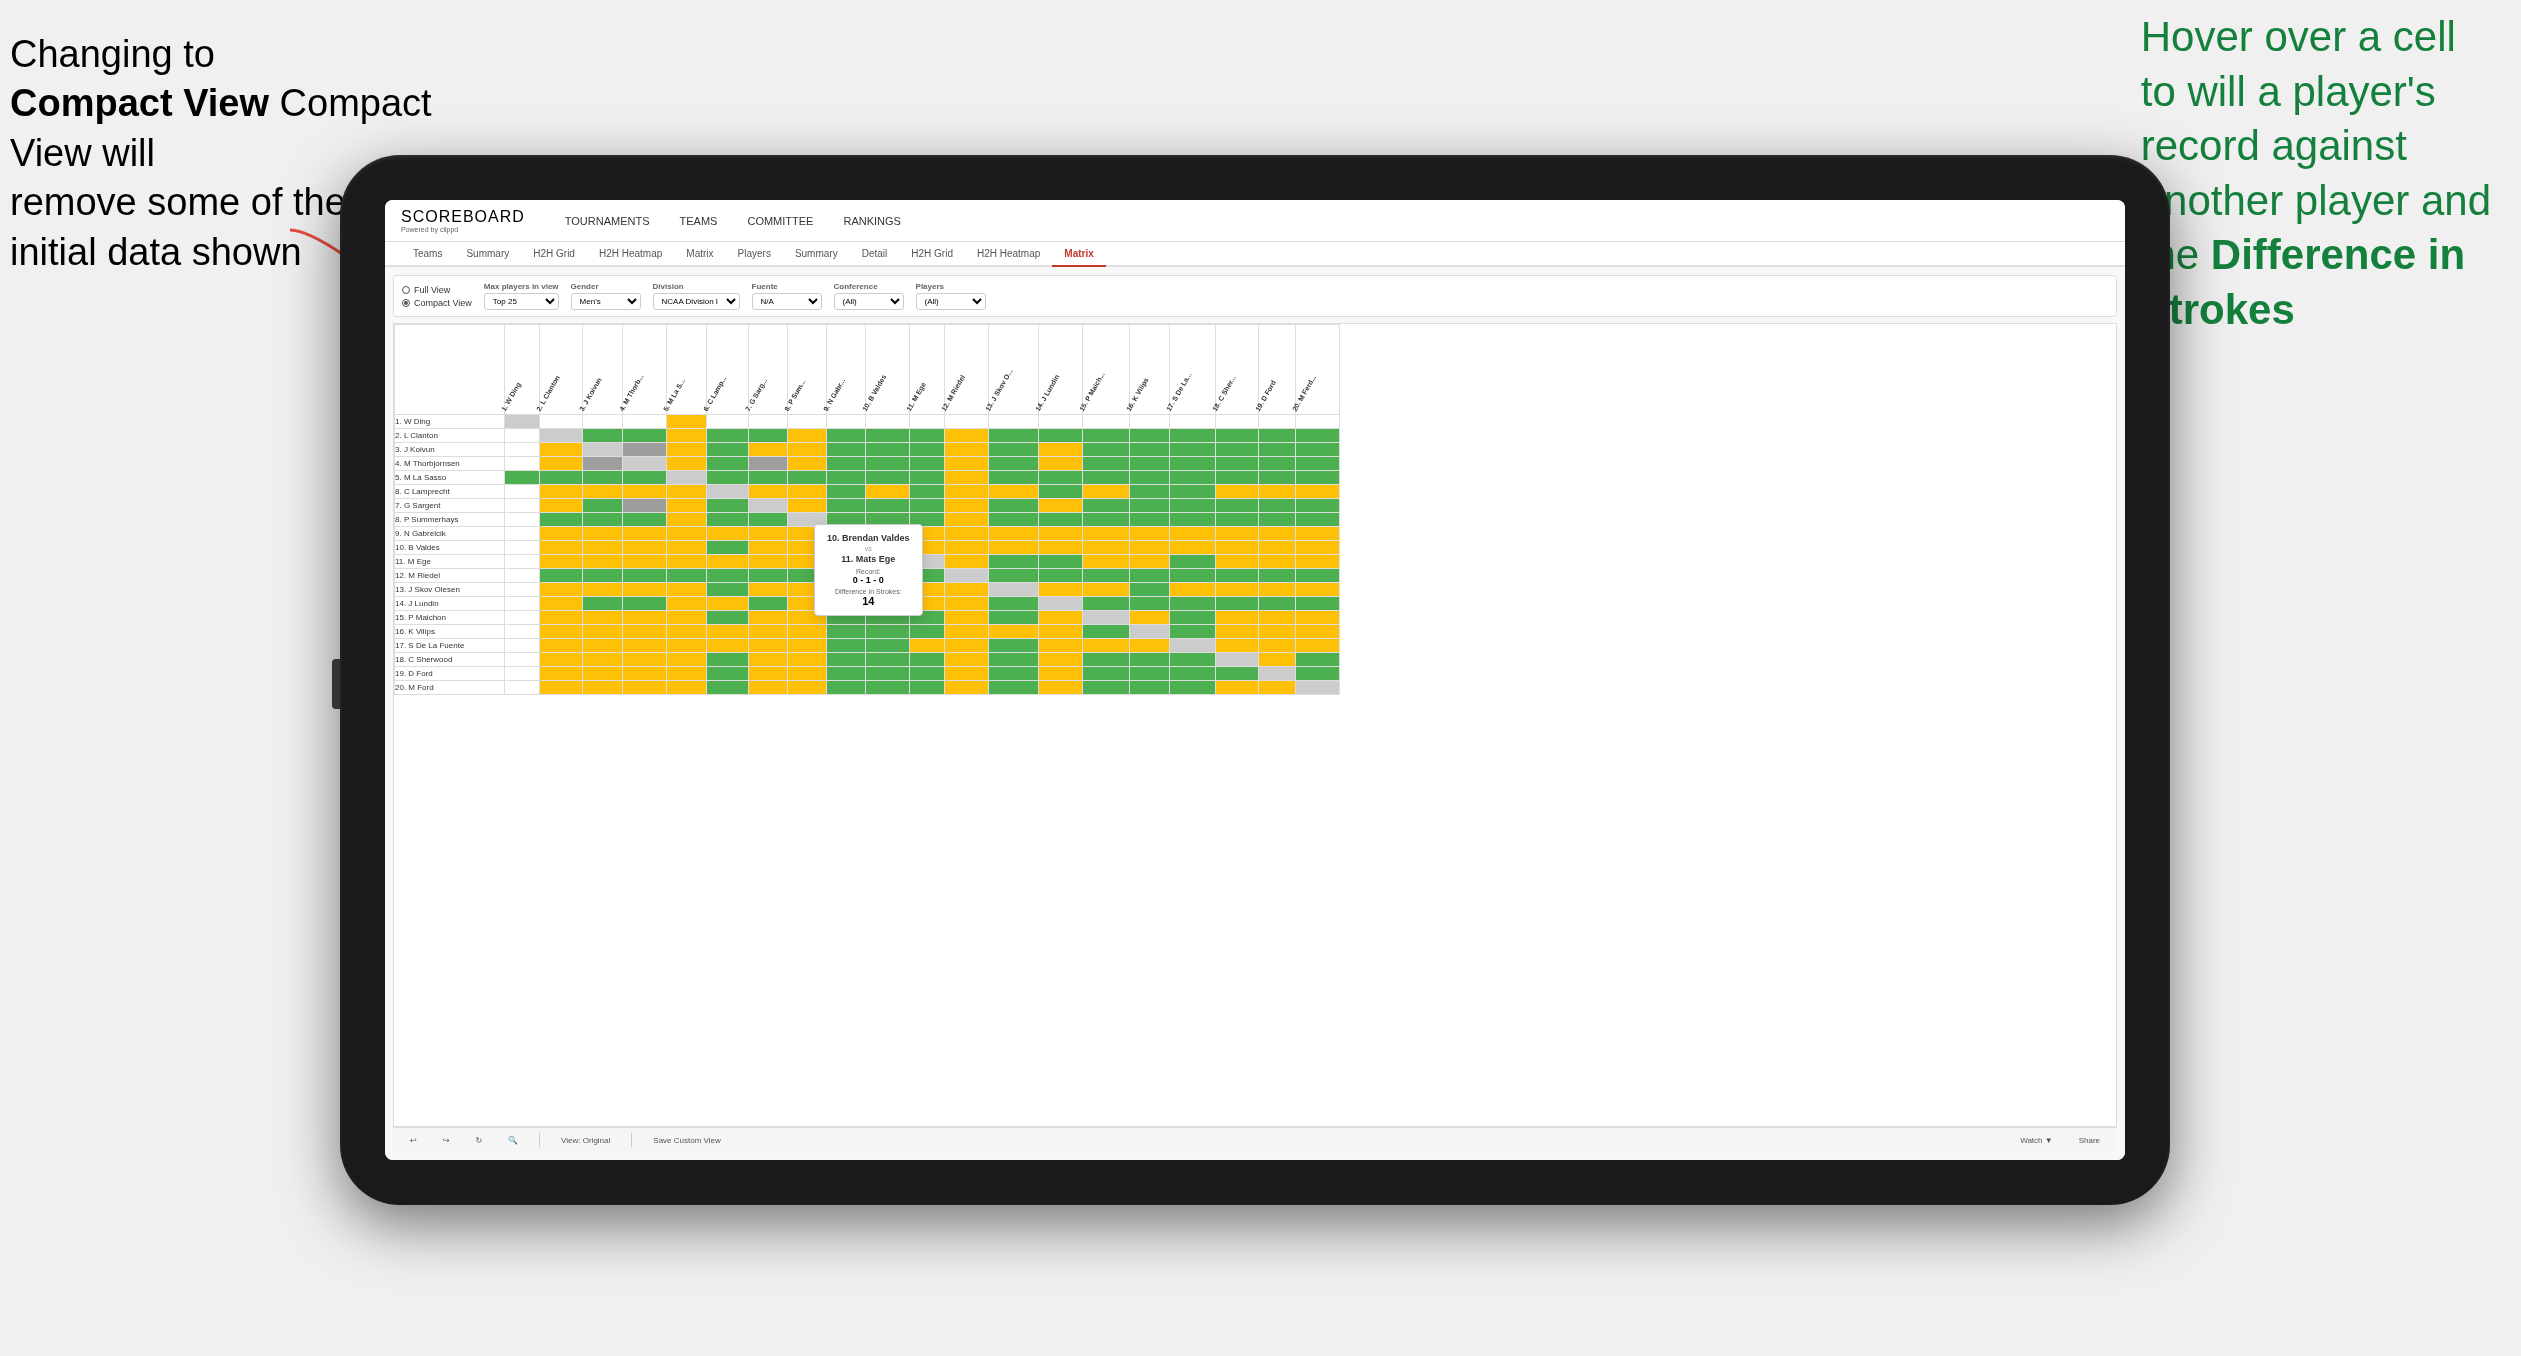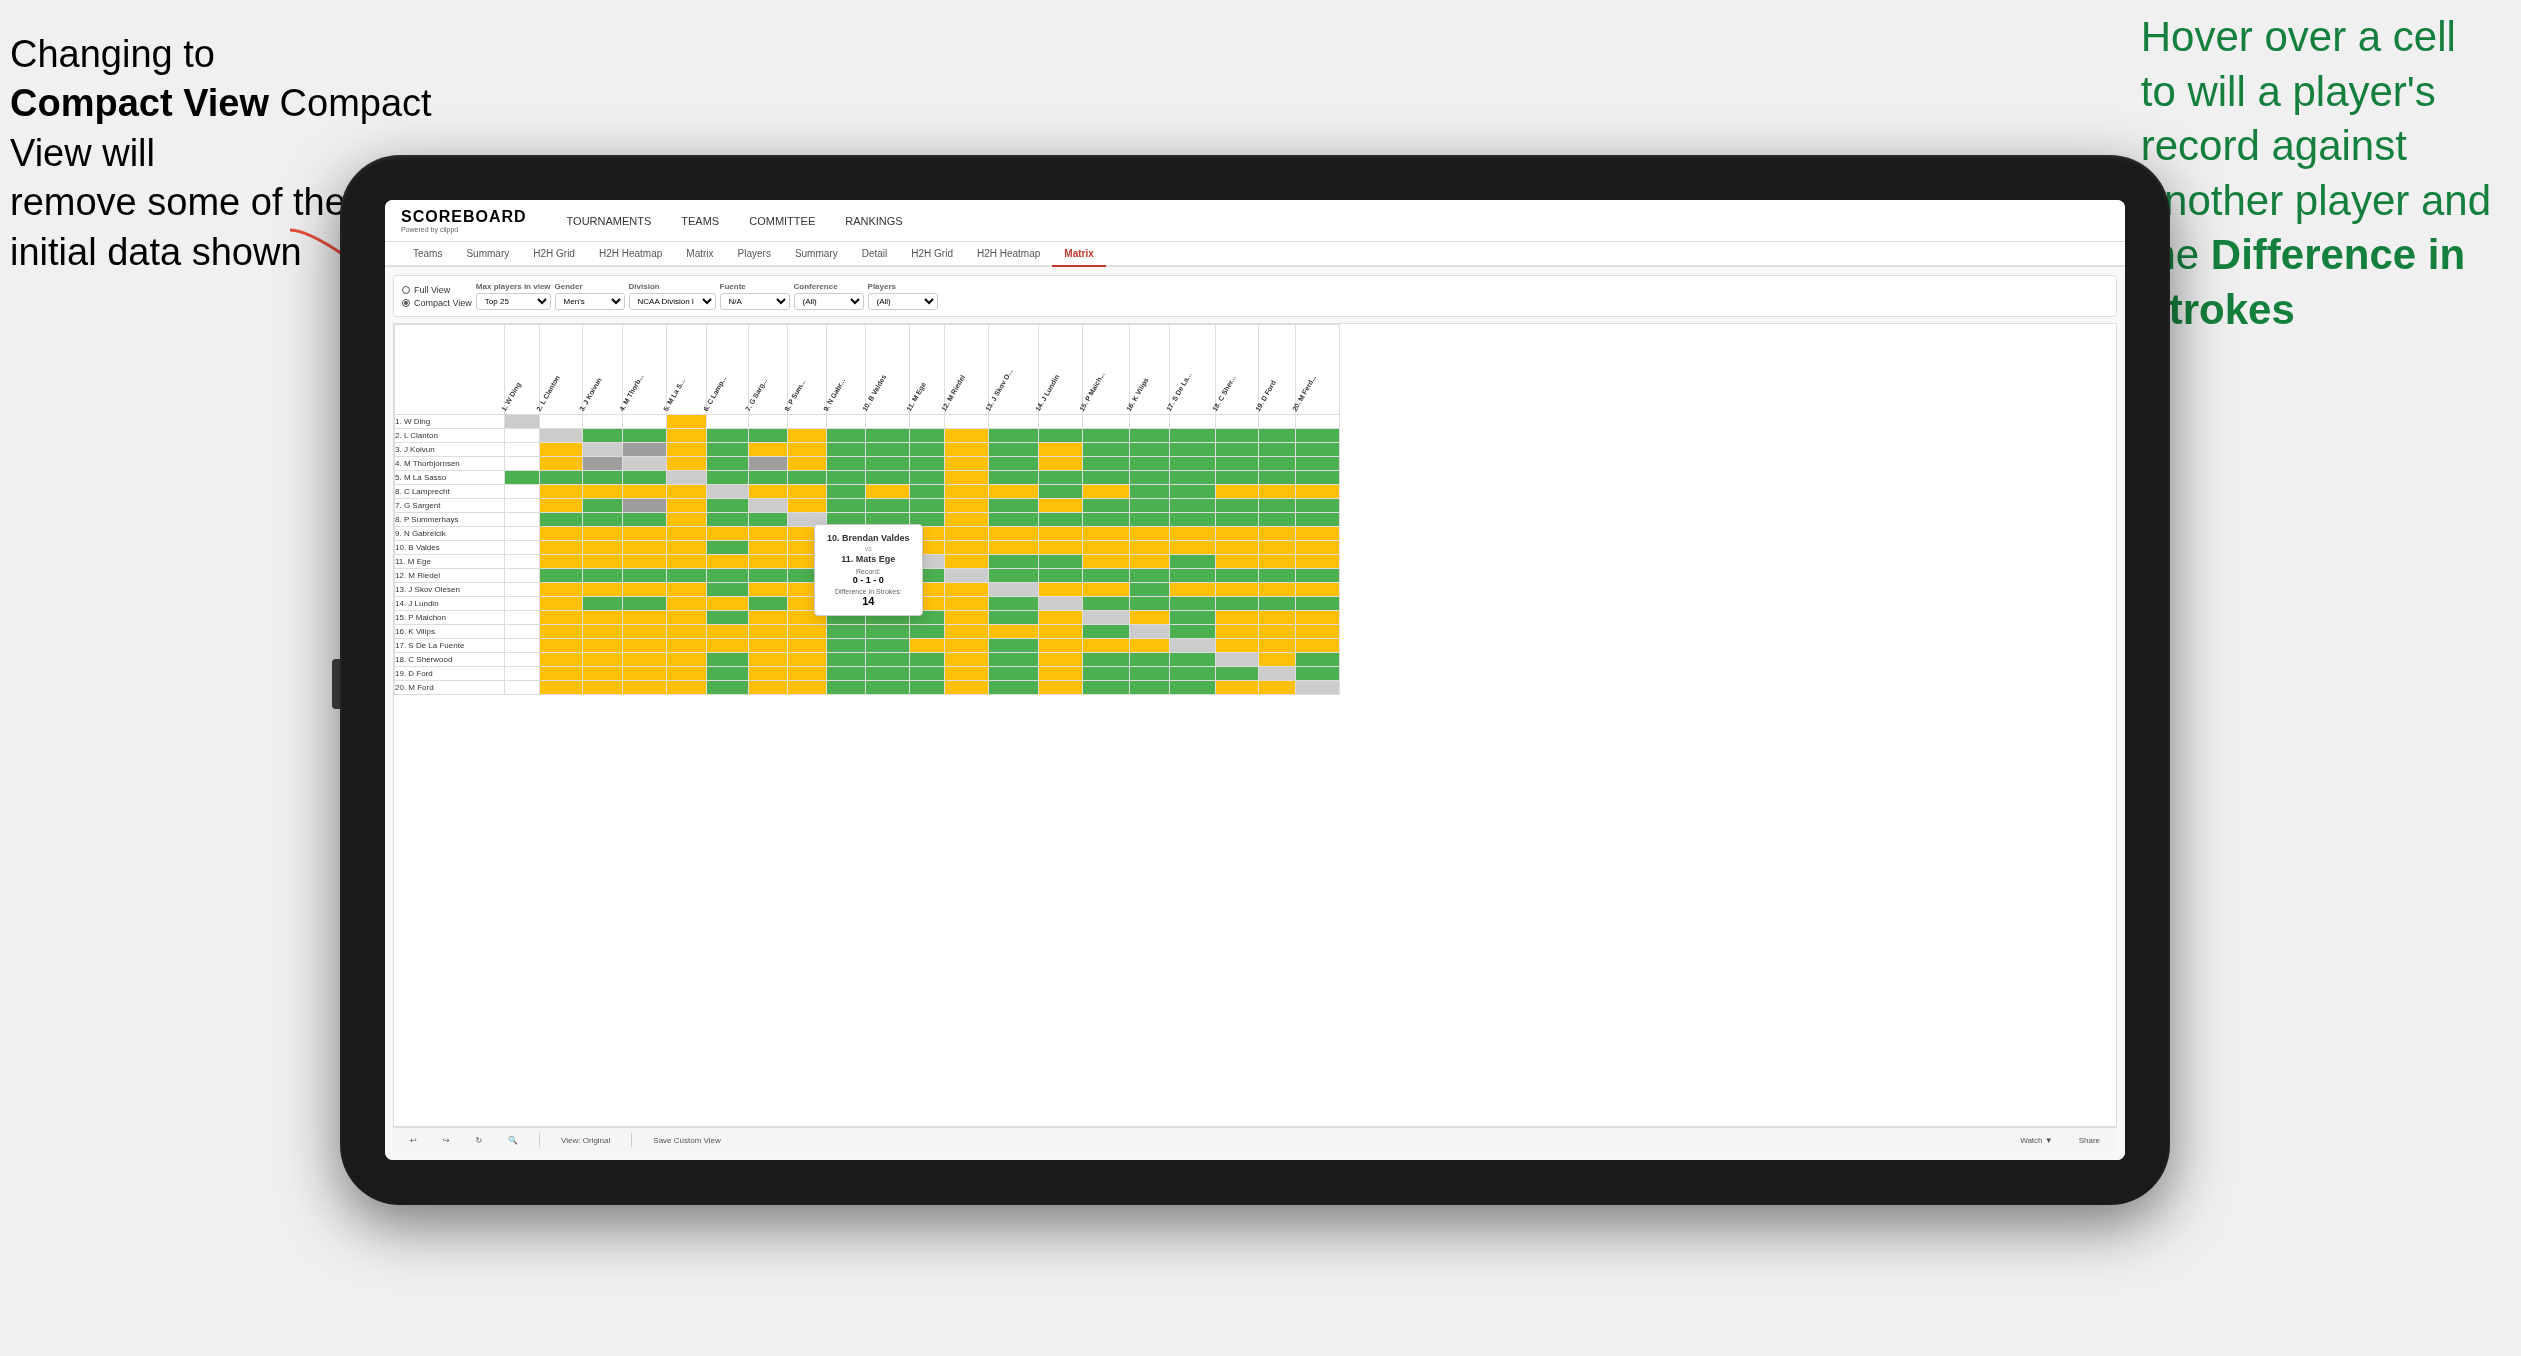--- a/index.html
+++ b/index.html
@@ -100,21 +100,21 @@
       gap: 40px;
       flex-shrink: 0;
     }
     .logo-area {
       display: flex;
       flex-direction: column;
       align-items: flex-start;
     }
     .logo-text {
       font-size: 16px;
-      font-weight: 700;
+      font-weight: 400;
       color: #000;
       letter-spacing: 1px;
       text-align: right;
     }
     .logo-sub {
       font-size: 7px;
       color: #666;
     }
     .nav-items {
       display: flex;
@@ -158,21 +158,21 @@
       padding: 8px;
       background: #f8f8f8;
       display: flex;
       flex-direction: column;
     }
 
     
     .controls-bar {
       display: flex;
       align-items: center;
-      gap: 4px;
+      gap: 12px;
       padding: 6px 8px;
       background: #fff;
       border: 1px solid #ddd;
       border-radius: 4px;
       margin-bottom: 6px;
       flex-shrink: 0;
     }
     .view-options {
       display: flex;
       flex-direction: column;

